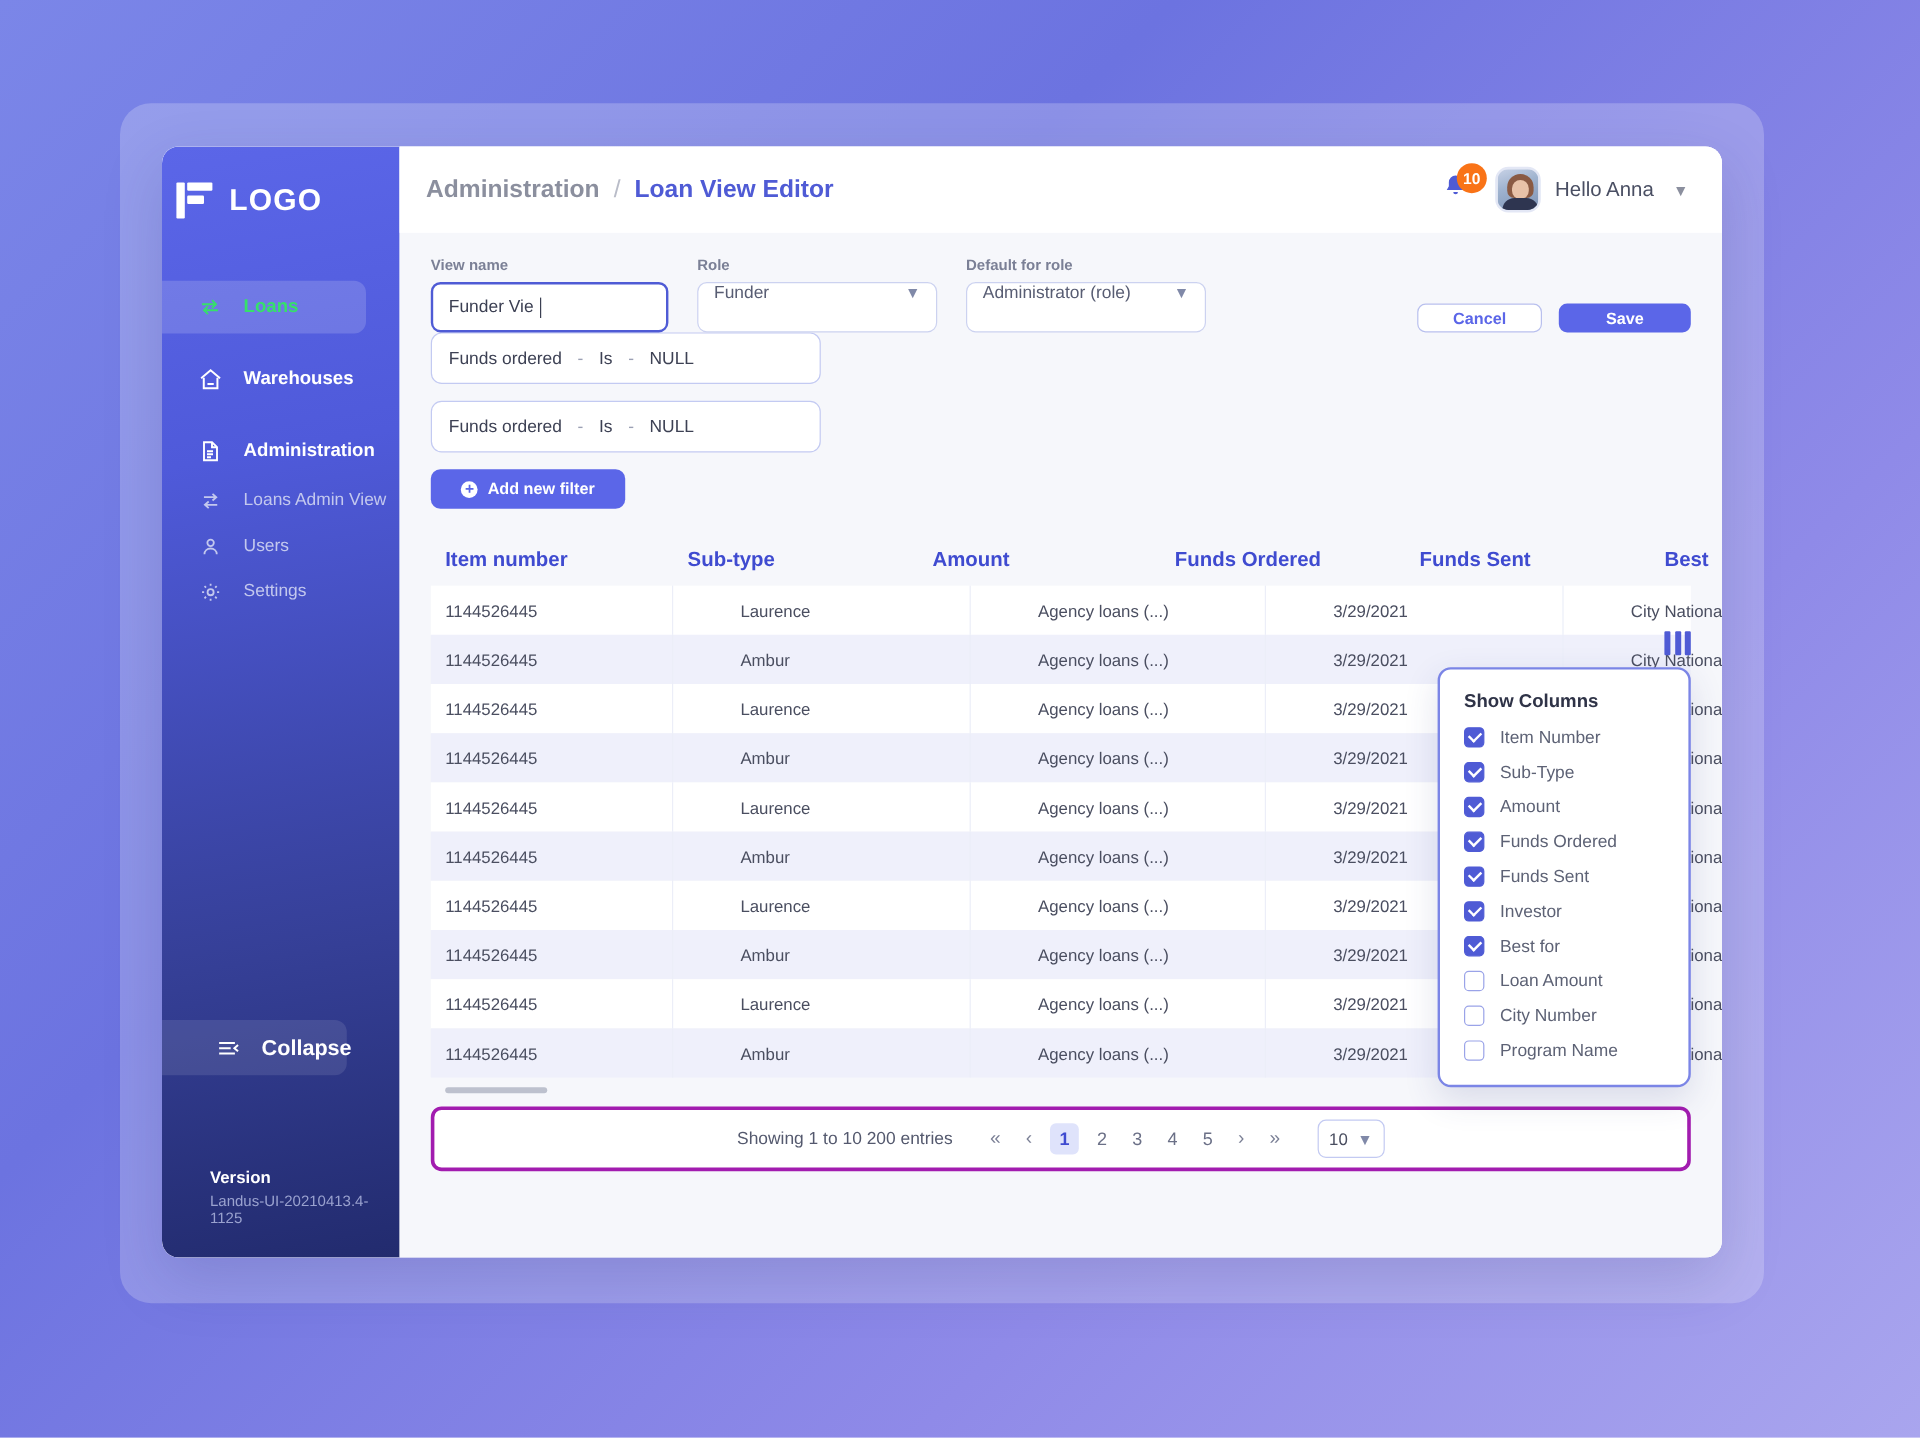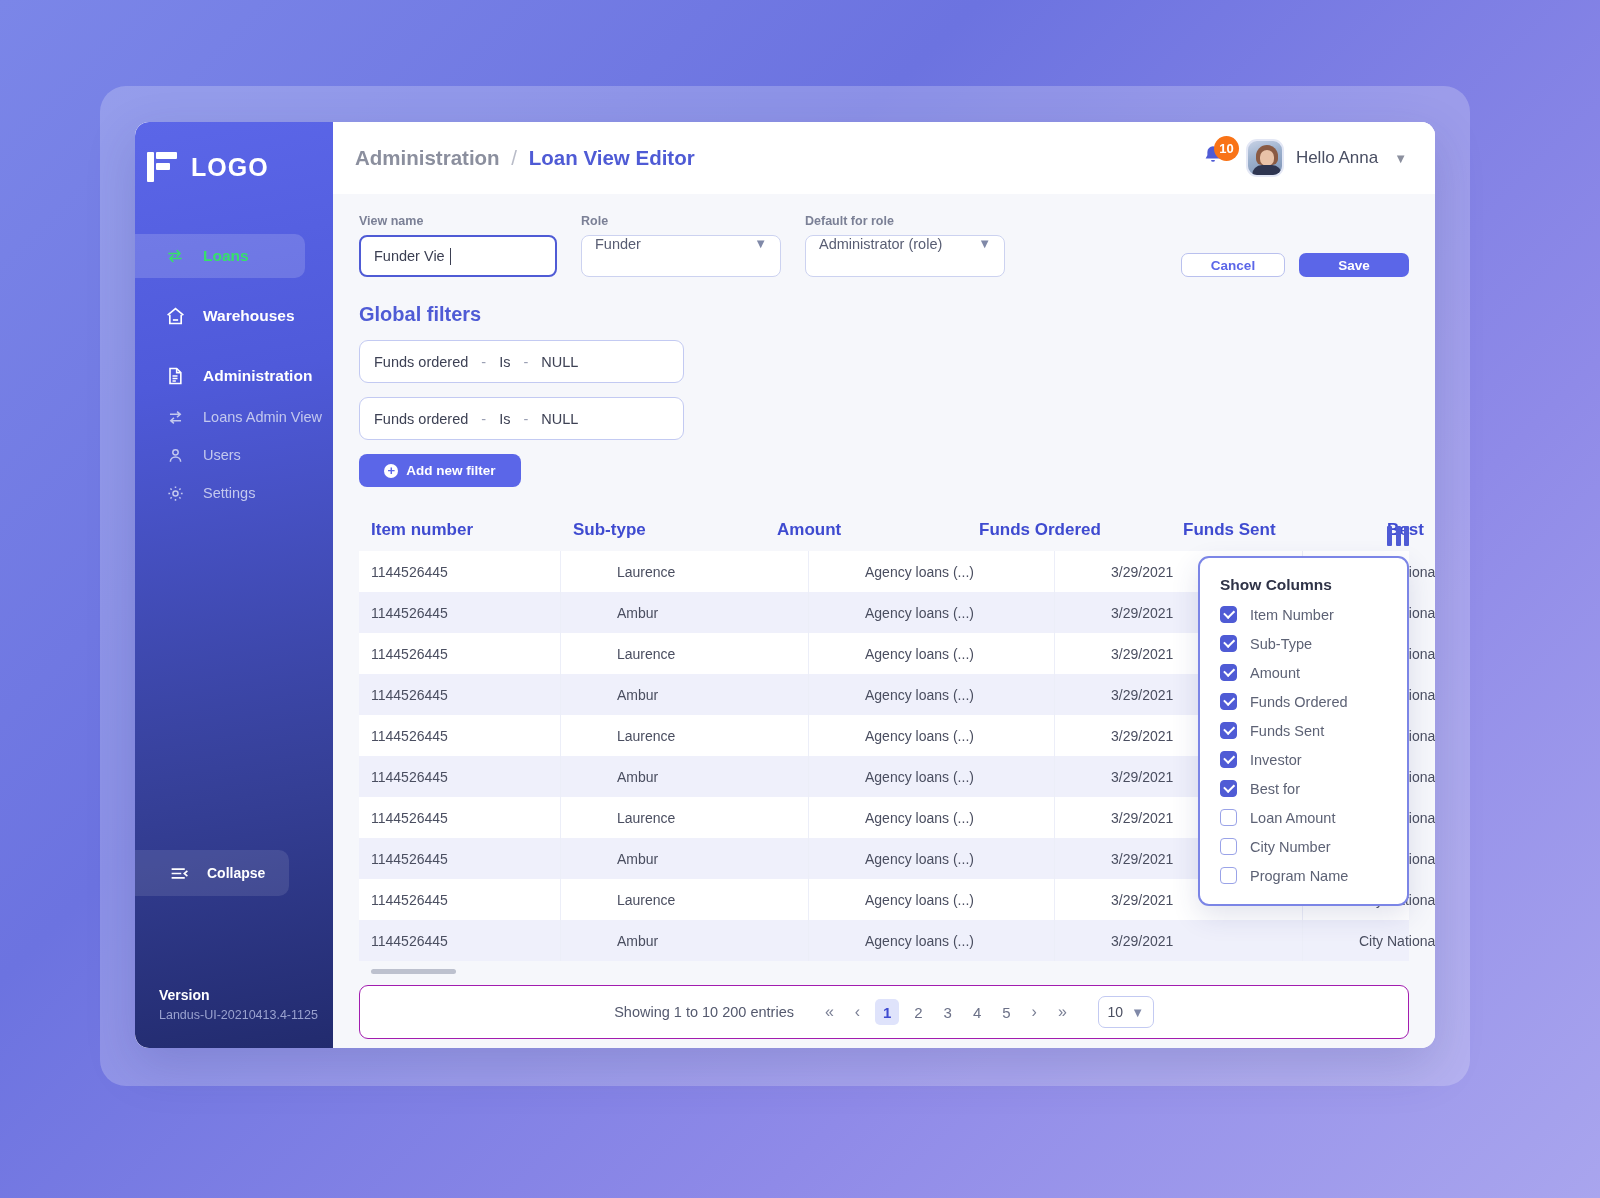--- a/index.html
+++ b/index.html
@@ -87,28 +87,28 @@
   .nav-ico svg { stroke: #fff; fill: none; stroke-width: 1.9; }
   .nav-item.sub .nav-ico svg { stroke: #c3c8ee; }
   .chev-up { margin-left: 6px; font-size: 12px; opacity: .9; }
   .nav-gap { height: 16px; }
 
   .collapse-row {
     margin-top: auto;
     position: absolute;
     bottom: 152px; left: 0;
     display: flex; align-items: center; gap: 16px;
-    height: 46px; padding-left: 32px; width: 78%;
+    height: 46px; padding-left: 43px; width: 78%;
     background: rgba(255,255,255,0.10);
     border-radius: 0 10px 10px 0;
-    font-size: 14px; font-weight: 700;
+    font-size: 18px; font-weight: 700;
     cursor: pointer;
     text-align: right;
   }
-  .version-box { position: absolute; bottom: 26px; left: 24px; margin-top: 30px; }
+  .version-box { position: absolute; bottom: 26px; left: 40px; margin-top: 30px; }
   .version-title { font-size: 14px; font-weight: 700; color: #fff; }
   .version-val { font-size: 12.5px; color: #9aa2cf; margin-top: 5px; }
 
   
   .main { flex: 1; display: flex; flex-direction: column; background: #f6f7fb; min-width: 0; position: relative;}
 
   .topbar {
     height: 72px; background: #fff;
     display: flex; align-items: center; justify-content: space-between;
     padding: 0 28px 0 22px; flex: 0 0 72px;
@@ -225,21 +225,21 @@
   .c5 { width: 204px; flex: 0 0 204px; }
   .c6 { width: 120px; flex: 0 0 120px; border-right: none;}
 
   .scroll-track { height: 20px; display:flex; align-items:center; padding-left: 12px; }
   .scroll-thumb { width: 85px; height: 5px; border-radius: 3px; background: #bdc1ce; }
 
   
   .pagination {
     height: 54px; background: #fff; border-radius: 9px;
     display: flex; align-items: center; justify-content: center;
-    gap: 9px; margin-top: 4px; border: 1px solid #a21caf;
+    gap: 9px; margin-top: 4px; border: 3px solid #a21caf;
   }
   .showing { font-size: 14.5px; color: #54596e; margin-right: 16px; }
   .pg { font-size: 15px; color: #6b7087; cursor: pointer; padding: 0 6px;}
   .pg.arrow { color: #7a7f95; font-size: 16px; }
   .pg.current {
     background: #dfe3fb; color: #3f4bd0; font-weight: 700;
     border-radius: 5px; min-width: 24px; height: 26px;
     display: flex; align-items: center; justify-content: center;
   }
   .pg-select {
@@ -434,21 +434,20 @@
             <span class="sel-chev">▼</span>
           </div>
         </div>
 
         <div class="btn-zone">
           <div class="btn btn-cancel">Cancel</div>
           <div class="btn btn-save">Save</div>
         </div>
       </div>
 
-      <div class="gf-title">Global filters</div>
 
       <div class="filter-pill">
         <span>Funds ordered</span>
         <span class="filter-dash">-</span>
         <span>Is</span>
         <span class="filter-dash">-</span>
         <span>NULL</span>
       </div>
 
       <div class="filter-pill">

